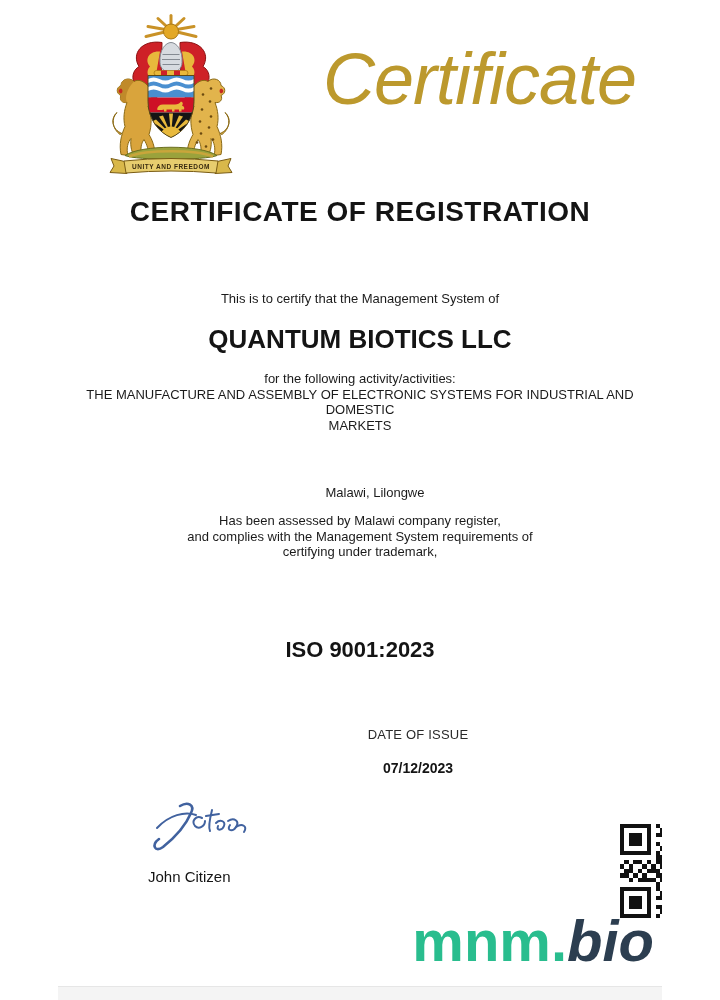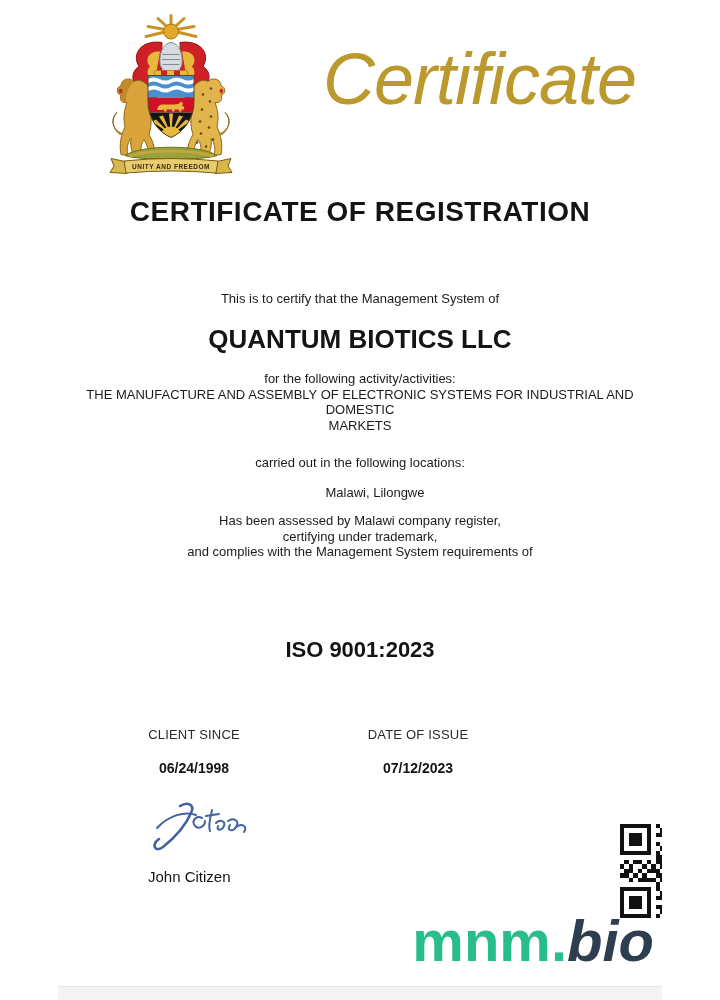--- a/index.html
+++ b/index.html
@@ -164,36 +164,31 @@
 
   <div class="center company">QUANTUM BIOTICS LLC</div>
 
   <div class="center small activity-block">
     <div>for the following activity/activities:</div>
     <div>THE MANUFACTURE AND ASSEMBLY OF ELECTRONIC SYSTEMS FOR INDUSTRIAL AND</div>
     <div>DOMESTIC</div>
     <div>MARKETS</div>
   </div>
 
-  <div class="center small loc-intro">carried out in the following locations:</div>
 
   <div class="center small loc-value">Malawi, Lilongwe</div>
 
   <div class="center small assessed-block">
     <div>Has been assessed by Malawi company register,</div>
+    <div>and complies with the Management System requirements of</div>
     <div>certifying under trademark,</div>
-    <div>and complies with the Management System requirements of</div>
   </div>
 
   <div class="center iso">ISO 9001:2023</div>
 
-  <div class="date-col col-1">
-    <div class="lbl">CLIENT SINCE</div>
-    <div class="val">06/24/1998</div>
-  </div>
   <div class="date-col col-2">
     <div class="lbl">DATE OF ISSUE</div>
     <div class="val">07/12/2023</div>
   </div>
 
   <svg class="abs sig-svg" viewBox="0 0 104 58" xmlns="http://www.w3.org/2000/svg">
     <g fill="none" stroke="#41629f" stroke-width="2.6" stroke-linecap="round">
       <path d="M30,8 C38,3 45,7 41,15 C35,29 23,41 13,49 C5,55 1,47 9,41" stroke="#41629f"></path>
       <path d="M7,30 C19,17 35,13 46,17" stroke-width="2" stroke="#41629f"></path>
       <path d="M52,20 C46,17 41,23 45,28 C49,32 55,28 55,23" stroke-width="2" stroke="#41629f"></path>

